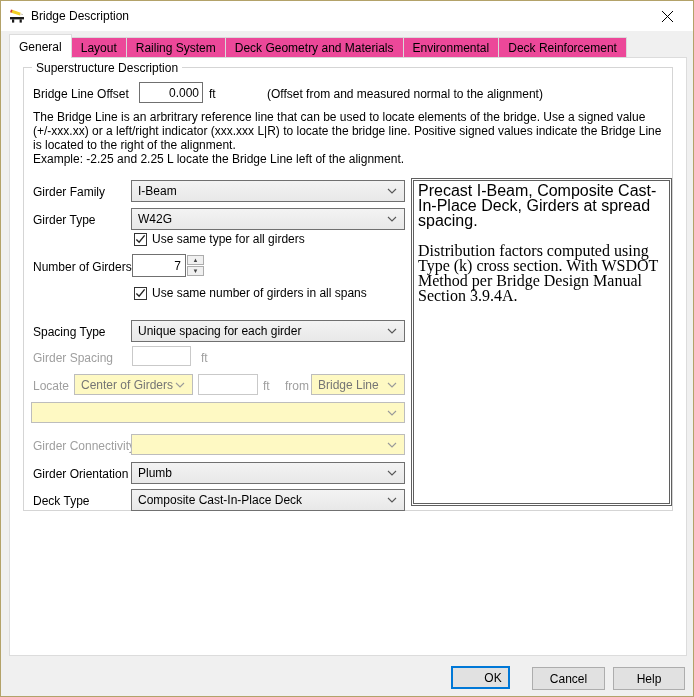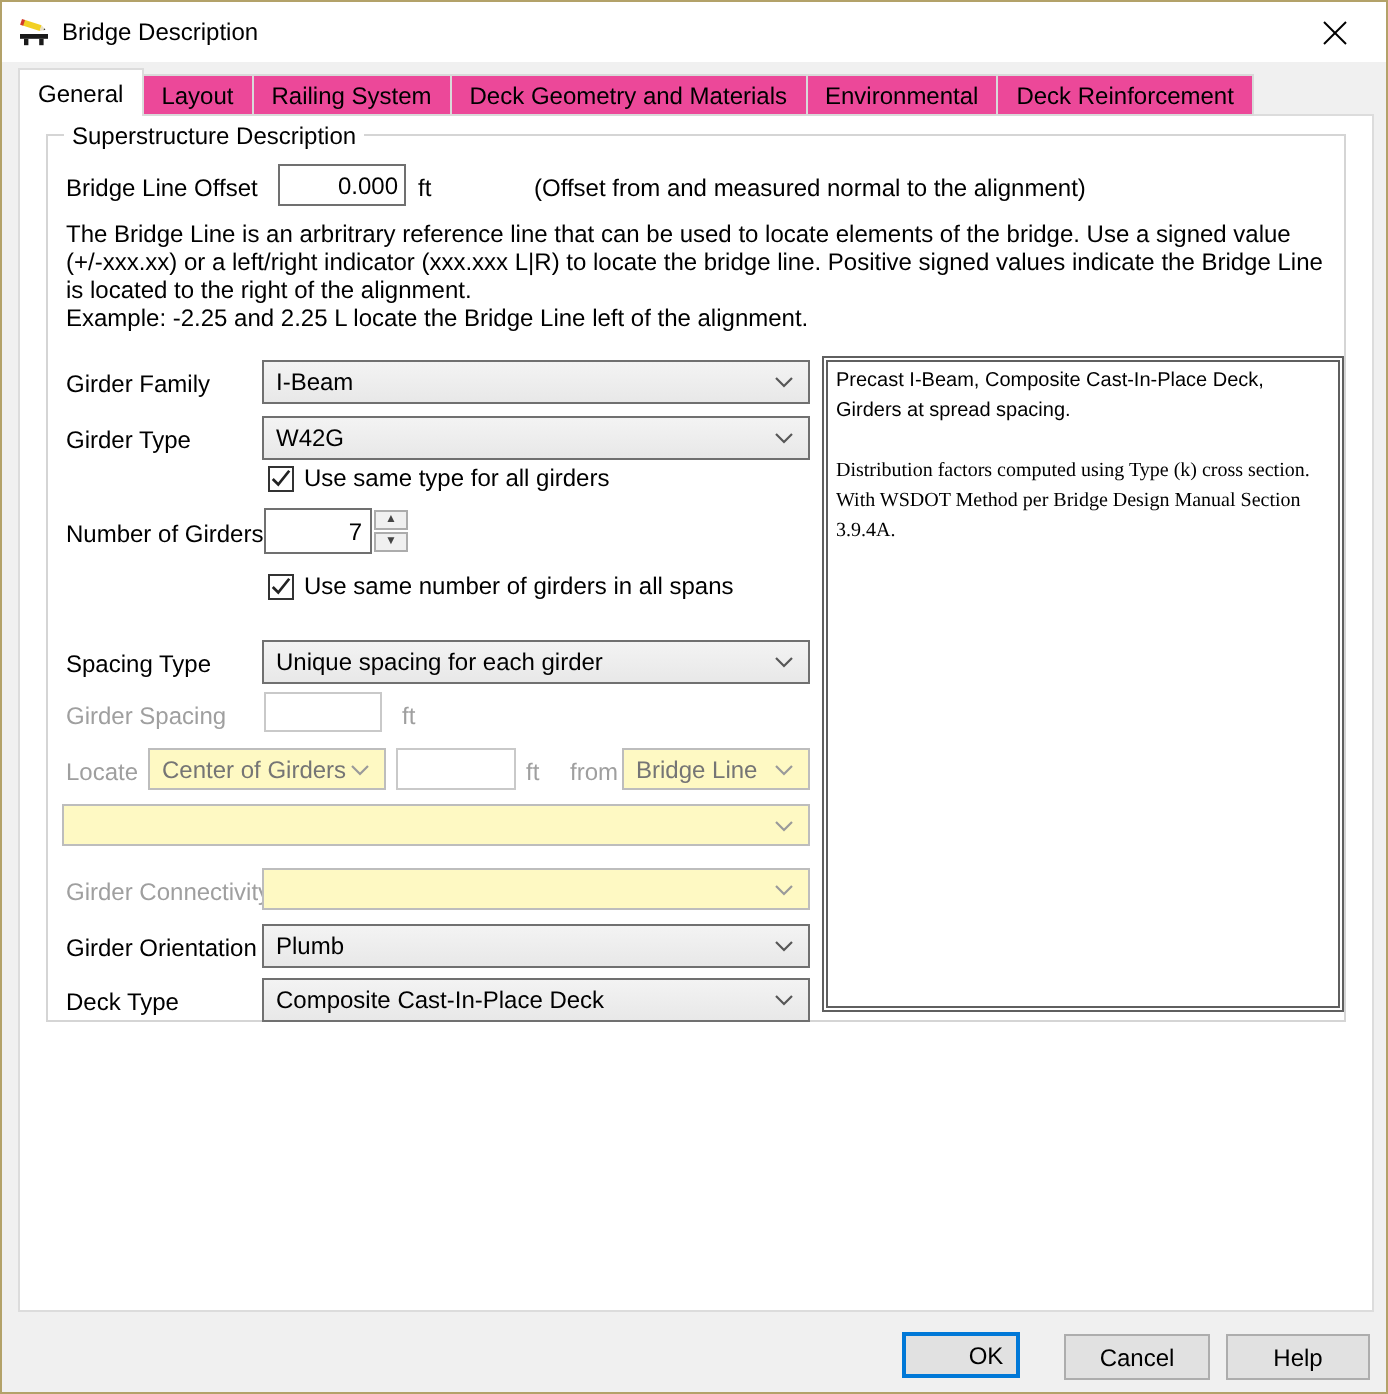--- a/index.html
+++ b/index.html
@@ -36,21 +36,21 @@
   .combo { position:absolute; height:22px; background:linear-gradient(#f3f3f3,#e8e8e8); border:1px solid #707070; display:flex; align-items:center; padding:0 20px 0 6px; font-size:12px; white-space:nowrap; overflow:hidden; }
   .combo .chev { position:absolute; right:7px; top:50%; margin-top:-3px; }
   .combo.dis { background:#fef9c3; border-color:#bdbdbd; color:#757575; }
 
   .checkrow { position:absolute; display:flex; align-items:center; gap:5px; }
   .checkbox { width:13px; height:13px; background:#ffffff; border:1px solid #333333; display:flex; align-items:center; justify-content:center; }
 
   .spin-btns { position:absolute; width:17px; display:flex; flex-direction:column; gap:1px; }
   .spin-btn { height:10px; background:#f0f0f0; border:1px solid #acacac; display:flex; align-items:center; justify-content:center; font-size:6px; color:#444; line-height:1; }
 
-  .summary { position:absolute; left:410px; top:177px; width:261px; height:328px; background:#ffffff; border:3px double #5f5f5f; padding:2px 4px; font-size:10px; line-height:15px; overflow:hidden; }
+  .summary { position:absolute; left:410px; top:177px; width:261px; height:328px; background:#ffffff; border:3px double #5f5f5f; padding:2px 4px; font-size:16px; line-height:15px; overflow:hidden; }
   .summary p + p { margin-top:15px;font-family:Liberation Serif, serif; }
 
   .note { position:absolute; left:32px; top:109px; width:632px; font-size:12px; line-height:14px; }
 
   .btn { position:absolute; height:23px; background:#e1e1e1; border:1px solid #adadad; display:flex; align-items:center; justify-content:center; font-size:12px; }
   .btn.default { border:2px solid #0078d7; }
 </style>
 </head>
 <body>
 

